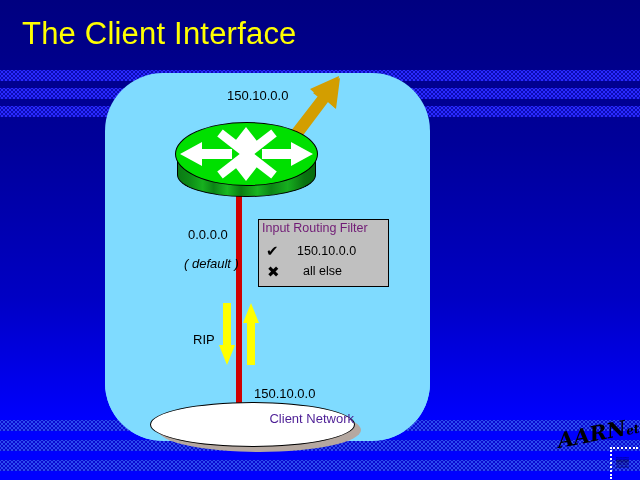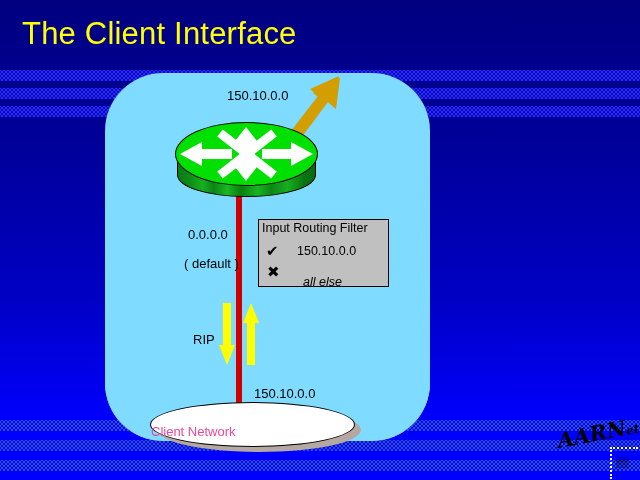--- a/index.html
+++ b/index.html
@@ -57,56 +57,56 @@
   }
   .puck-top svg{position:absolute;left:0;top:0;}
 
   
   #uparrow{position:absolute;left:282px;top:74px;}
 
   
   .lbl{position:absolute;color:#000;font-size:13px;white-space:nowrap;}
   #lbl-top{left:227px;top:88px;}
   #lbl-def1{left:188px;top:227px;}
-  #lbl-def2{left:184px;top:256px;}
+  #lbl-def2{left:184px;top:256px;font-style:italic;}
   #lbl-rip{left:193px;top:332px;}
   #lbl-bottom{left:254px;top:386px;}
 
   
   #filter{
     position:absolute;left:258px;top:219px;width:129px;height:66px;
     background:#c0c0c0;border:1px solid #000;
   }
   #filter .fhead{
-    position:absolute;left:3px;top:1px;font-size:12.5px;color:#000000;white-space:nowrap;
+    position:absolute;left:3px;top:1px;font-size:12.5px;color:#701a75;white-space:nowrap;
   }
   #filter .frow{position:absolute;font-size:12.5px;color:#000;white-space:nowrap;}
   #filter .fmark{position:absolute;font-size:15px;font-weight:bold;color:#000;line-height:1;}
   .fr1m{left:7px;top:23px;}  .fr1t{left:38px;top:24px;}
-  .fr2m{left:8px;top:44px;}  .fr2t{left:44px;top:55px;font-style:italic;}
+  .fr2m{left:8px;top:44px;}  .fr2t{left:44px;top:44px;}
 
   
   #redline{position:absolute;left:236px;top:195px;width:6px;height:212px;background:#d00000;}
 
   
   #ripdown{position:absolute;left:219px;top:303px;}
   #ripup{position:absolute;left:243px;top:303px;}
 
   
   #netshadow{
     position:absolute;left:158px;top:408px;width:203px;height:44px;
     background:#b5a8a0;border-radius:50%;
   }
   #net{
     position:absolute;left:150px;top:402px;width:203px;height:43px;
     background:#ffffff;border:1px solid #000;border-radius:50%;
   }
   #net span{
-    position:absolute;left:0;right:0;top:21px;text-align:left;
-    font-size:13px;color:#ec4899;
+    position:absolute;left:0;right:0;top:8px;text-align:right;
+    font-size:13px;color:#4c1d95;
   }
 
   
   #logo{
     position:absolute;left:560px;top:428px;
     color:#000;font-size:21px;font-weight:bold;font-style:italic;
     font-family:"DejaVu Serif",serif;
     transform:rotate(-11deg);transform-origin:left bottom;white-space:nowrap;
   }
   #logo .sm{font-size:12px;}

